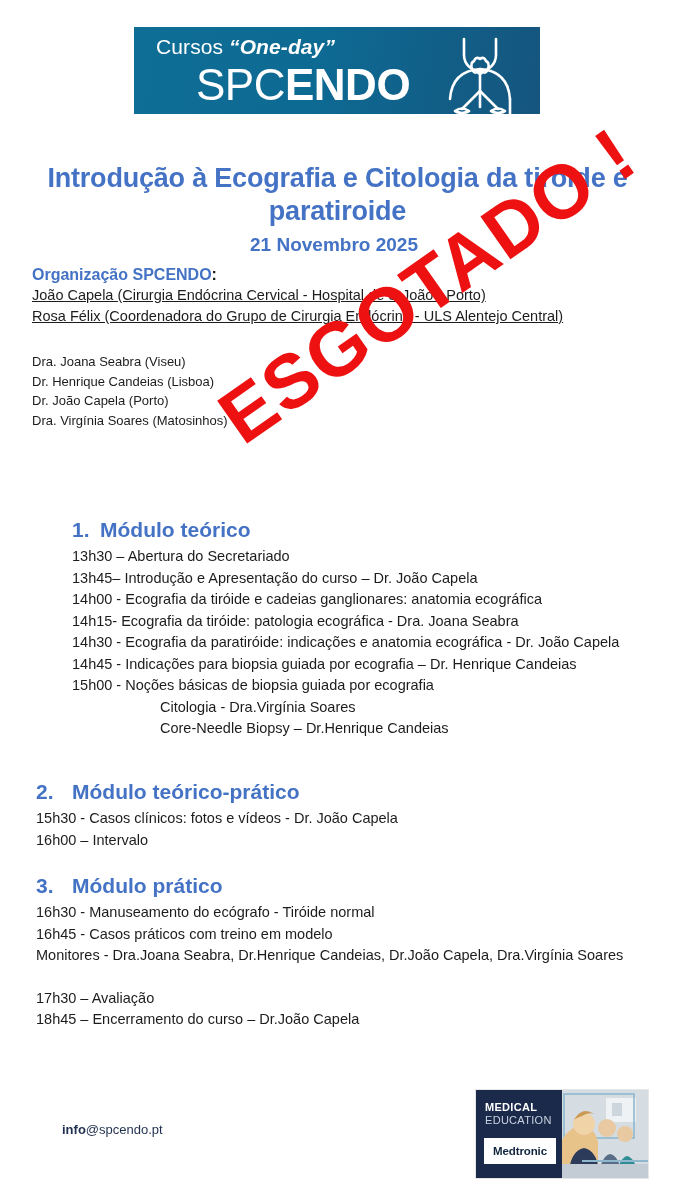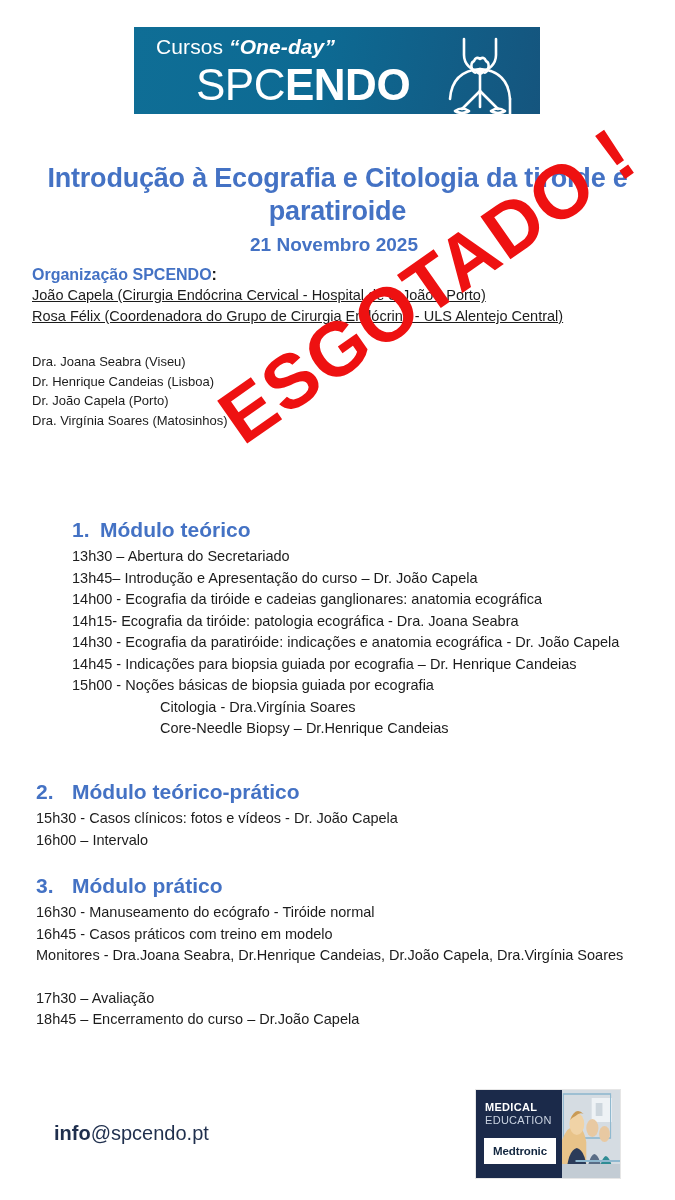--- a/index.html
+++ b/index.html
@@ -160,33 +160,33 @@
     transform: rotate(-35deg);
     transform-origin: 10% 60%;
     white-space: nowrap;
     pointer-events: none;
     font-family: "Liberation Sans", sans-serif;
   }
 
   
   .email {
     position: absolute;
-    left: 54px;
+    left: 62px;
     top: 1122px;
-    font-size: 20px;
+    font-size: 13px;
     color: #1f2f4d;
     white-space: nowrap;
   }
   .email .user { font-weight: bold; }
 
   .medtronic {
     position: absolute;
     left: 476px;
     top: 1090px;
-    width: 144px;
+    width: 172px;
     height: 88px;
     display: flex;
     background: #ffffff;
     box-shadow: 0 0 0 1px #e6e6e6;
     overflow: hidden;
   }
   .med-left {
     width: 86px;
     height: 88px;
     background: #1b2a4a;

